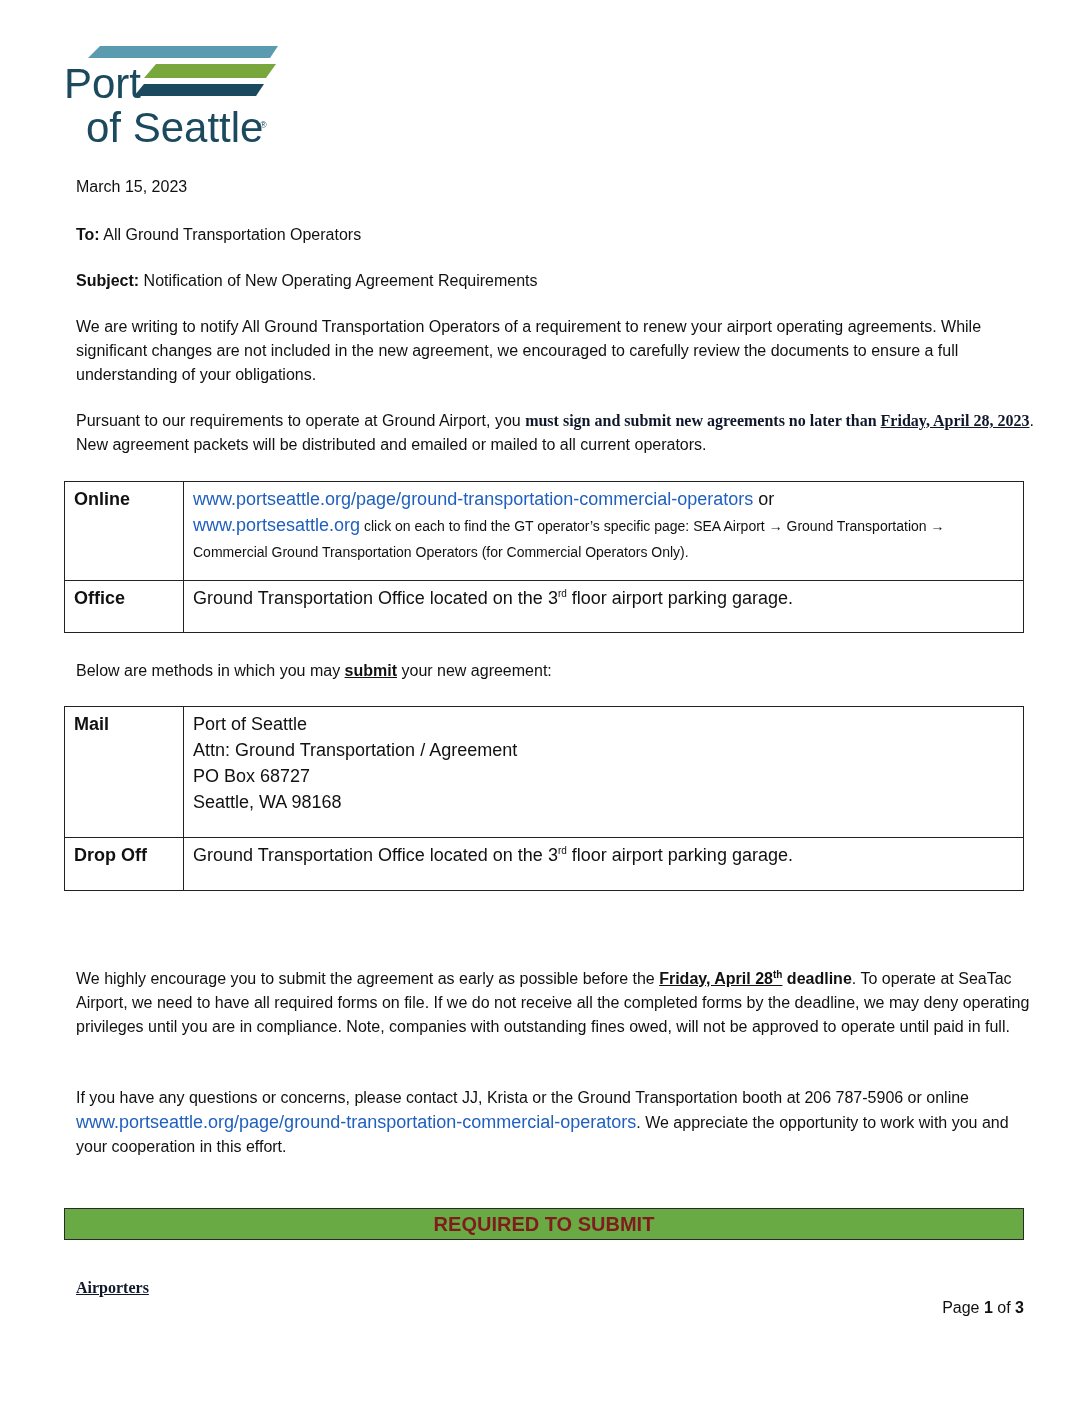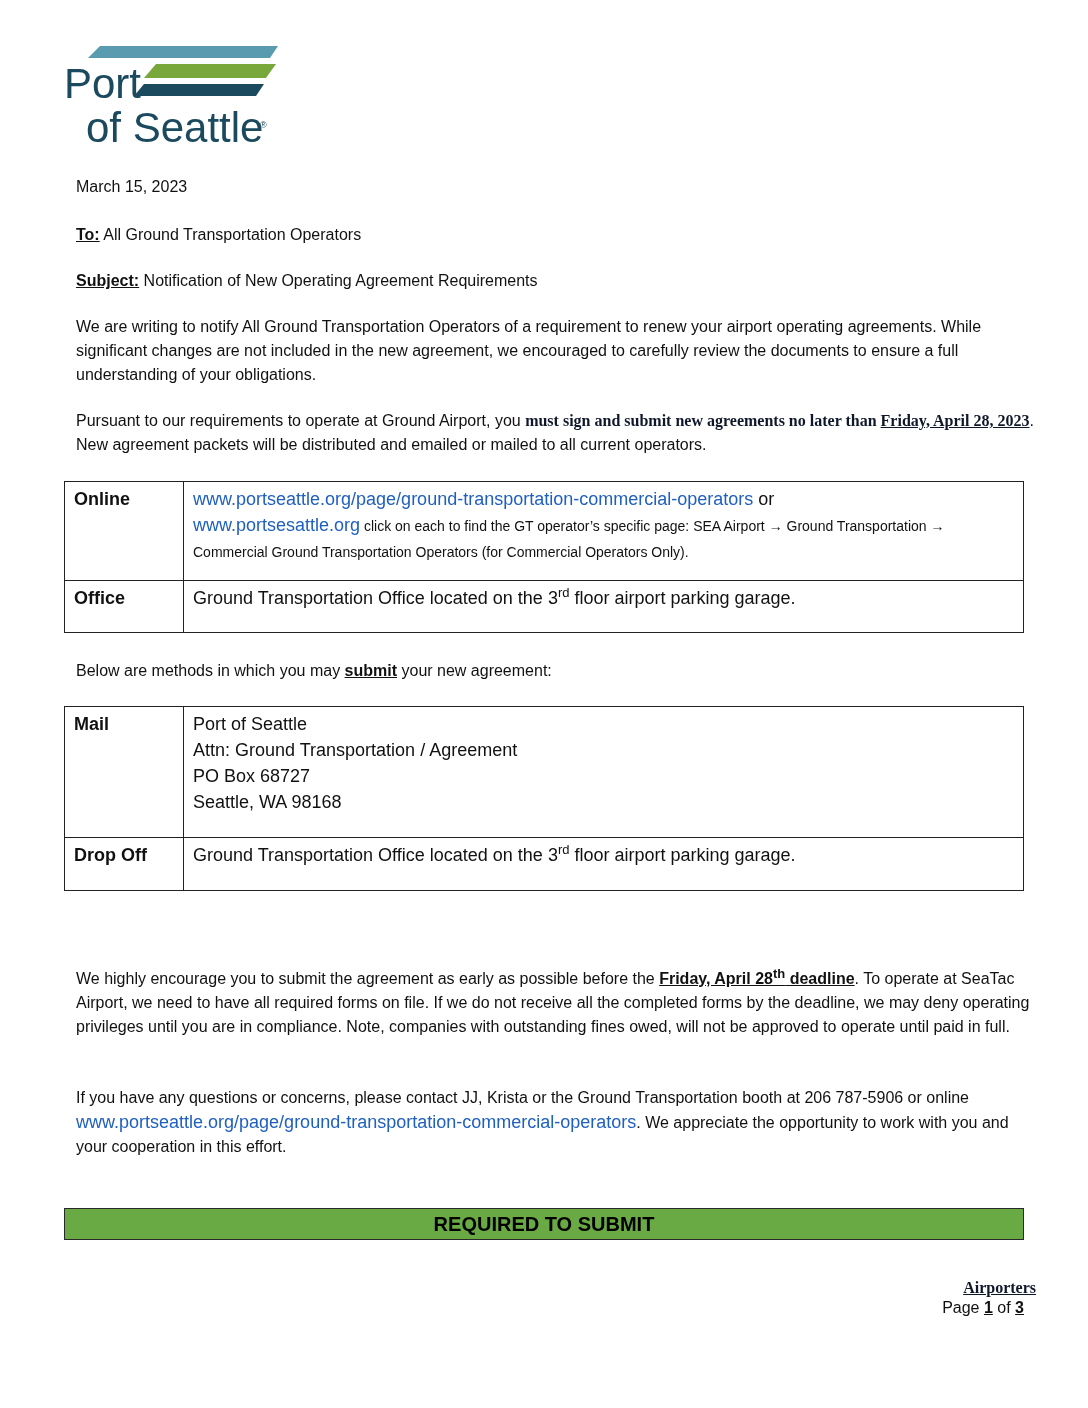--- a/index.html
+++ b/index.html
@@ -1,32 +1,32 @@
 <!DOCTYPE html>
 <html><head>
 <meta charset="utf-8">
 <style>
   html, body { margin: 0; padding: 0; background: #ffffff; }
   body { width: 1088px; height: 1408px; position: relative; overflow: hidden;
          font-family: "Liberation Sans", "DejaVu Sans", sans-serif; color: #111; font-size: 16px; }
   .logo { position: absolute; left: 64px; top: 44px; width: 220px; height: 104px; }
   .logo svg { display: block; }
   .p { position: absolute; left: 64px; width: 960px; line-height: 24px; font-size: 16px; margin: 12px; }
-  .b { font-weight: bold; text-decoration: underline; }
+  .b { font-weight: bold; }
   .green { color: #0f172a; font-weight: bold; font-family: Liberation Serif, serif; }
   .ul { text-decoration: underline; }
   a.link { color: #1f5fbf; }
   table.tbl { position: absolute; left: 64px; width: 960px; border-collapse: collapse; margin-top: 12px; }
   table.tbl td { border: 1px solid #222; vertical-align: top; padding: 4px 9px; font-size: 18px; line-height: 26px; }
   table.tbl td.label { font-weight: bold; width: 100px; }
   .small { font-size: 14px; line-height: 24px; }
   .tiny { font-size: 13px; }
-  sup { font-size: 13px; line-height: 0; }
+  sup { font-size: 10px; line-height: 0; }
   .banner { position: absolute; left: 64px; top: 1208px; width: 958px; height: 30px; background: #6aaa45;
-            border: 1px solid #2a2a2a; color: #000000; font-weight: bold; font-size: 20px; text-align: center; line-height: 30px; }
+            border: 1px solid #2a2a2a; color: #7f1d1d; font-weight: bold; font-size: 20px; text-align: center; line-height: 30px; }
   .footer { position: absolute; right: 64px; top: 1299px; font-size: 16px; }
 </style>
 </head>
 <body>
 
 <div class="logo">
   <svg width="220" height="104" viewBox="0 0 220 104">
     <polygon points="36,2 214,2 206,14 24,14" fill="#5b9bb0"></polygon>
     <polygon points="92,20 212,20 202,34 80,34" fill="#78a83c"></polygon>
     <polygon points="80,40 200,40 192,52 70,52" fill="#1b4a5e"></polygon>
@@ -95,19 +95,19 @@
 <p class="p" style="top:955px;">
   <span>We highly encourage you to submit the agreement as early as possible before the </span><span class="b ul"><span>Friday, April 28</span><sup>th</sup></span><span class="b"> deadline</span><span>. To operate at SeaTac Airport, we need to have all required forms on file. If we do not receive all the completed forms by the deadline, we may deny operating privileges until you are in compliance. Note, companies with outstanding fines owed, will not be approved to operate until paid in full.</span>
 </p>
 
 <p class="p" style="top:1074px;">
   <span>If you have any questions or concerns, please contact JJ, Krista or the Ground Transportation booth at 206 787-5906 or online </span><a class="link" style="font-size:18px;">www.portseattle.org/page/ground-transportation-commercial-operators</a><span>. We appreciate the opportunity to work with you and your cooperation in this effort.</span>
 </p>
 
 <div class="banner">REQUIRED TO SUBMIT</div>
 
-<p class="p" style="top:1264px;text-align:right;">
+<p class="p" style="top:1264px;">
   <span class="green ul">Airporters</span>
 </p>
 
 <div class="footer">
   <span>Page </span><span class="b">1</span><span> of </span><span class="b">3</span>
 </div>
 
 </body></html>

